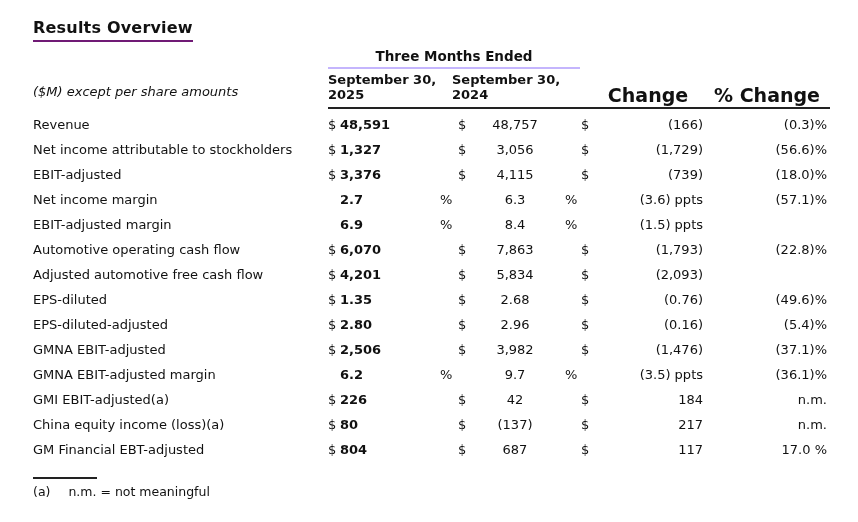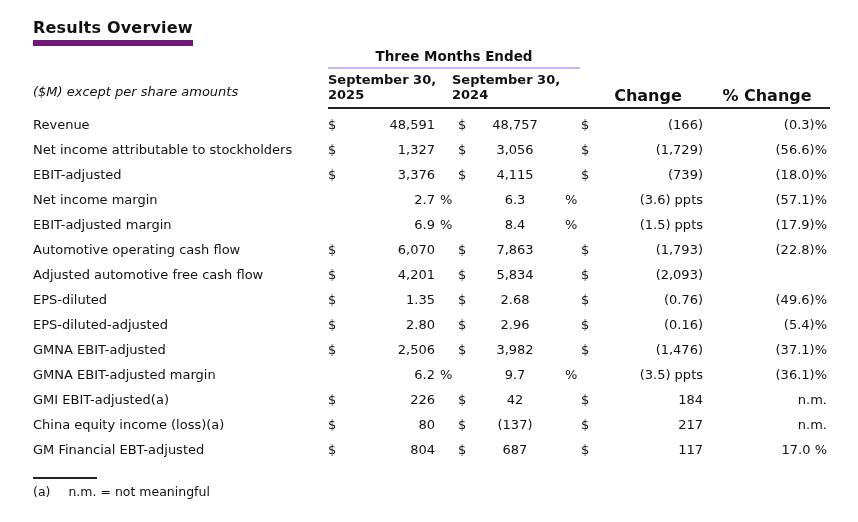--- a/index.html
+++ b/index.html
@@ -4,51 +4,51 @@
 <style>
   html,body{margin:0;padding:0;background:#ffffff;}
   body{
     width:858px;height:522px;position:relative;overflow:hidden;
     font-family:"DejaVu Sans","Liberation Sans",sans-serif;
     color:#111111;-webkit-font-smoothing:antialiased;
   }
   .page-title{
     position:absolute;left:33px;top:18px;
     font-size:16px;font-weight:bold;letter-spacing:.2px;
-    border-bottom:6px solid #701a75;padding-bottom:3px;display:inline-block;
+    border-bottom:2px solid #701a75;padding-bottom:3px;display:inline-block;
   }
   .group-header{
     position:absolute;left:328px;top:48px;width:252px;
     text-align:center;font-size:13.5px;font-weight:bold;line-height:17px;
     border-bottom:2px solid #c4b5fd;padding-bottom:2px;
   }
   .date-header{
     position:absolute;top:72px;width:126px;
     text-align:left;font-size:13px;font-weight:bold;line-height:15px;
     white-space:pre-line;
   }
   .date-header.h2025{left:328px;}
   .date-header.h2024{left:452px;}
   .simple-header{
-    position:absolute;top:88px;font-size:16px;font-weight:bold;line-height:15px;text-align:center;
+    position:absolute;top:88px;font-size:19px;font-weight:bold;line-height:15px;text-align:center;
   }
   .simple-header.hchange{left:593px;width:110px;}
   .simple-header.hpct{left:707px;width:120px;}
   .units-note{
     position:absolute;left:33px;top:84px;font-size:13px;font-style:italic;line-height:15px;
   }
   .header-rule{
     position:absolute;left:328px;top:107px;width:502px;height:2px;background:#222;
   }
   .rows{position:absolute;left:0;top:112px;width:858px;}
   .row{display:flex;align-items:center;height:25px;padding-left:33px;font-size:13px;}
   .cell{white-space:nowrap;}
   .c-label{width:287px;overflow:hidden;}
   .c-sym1{width:12px;margin-left:8px;}
-  .c-num1{width:95px;text-align:right;}
+  .c-num1{width:95px;font-weight:bold;}
   .c-suf1{width:19px;padding-left:5px;box-sizing:border-box;}
   .c-sym2{width:12px;margin-left:4px;}
   .c-num2{width:90px;text-align:center;}
   .c-suf2{width:18px;padding-left:5px;box-sizing:border-box;}
   .c-sym3{width:12px;margin-left:3px;}
   .c-val3{width:110px;text-align:right;}
   .c-val4{width:120px;margin-left:4px;text-align:right;}
   .footnote-rule{position:absolute;left:33px;top:477px;width:64px;height:2px;background:#222;}
   .footnote{position:absolute;left:33px;top:484px;font-size:12.5px;}
   .footnote .fn-text{margin-left:18px;}
@@ -123,21 +123,20 @@
   <div class="row">
     <div class="cell c-label">EBIT-adjusted margin</div>
     <div class="cell c-sym1"></div>
     <div class="cell c-num1">6.9</div>
     <div class="cell c-suf1">%</div>
     <div class="cell c-sym2"></div>
     <div class="cell c-num2">8.4</div>
     <div class="cell c-suf2">%</div>
     <div class="cell c-sym3"></div>
     <div class="cell c-val3">(1.5) ppts</div>
-    <div class="cell c-val4">(17.9)%</div>
   </div>
   <div class="row">
     <div class="cell c-label">Automotive operating cash flow</div>
     <div class="cell c-sym1">$</div>
     <div class="cell c-num1">6,070</div>
     <div class="cell c-suf1"></div>
     <div class="cell c-sym2">$</div>
     <div class="cell c-num2">7,863</div>
     <div class="cell c-suf2"></div>
     <div class="cell c-sym3">$</div>

